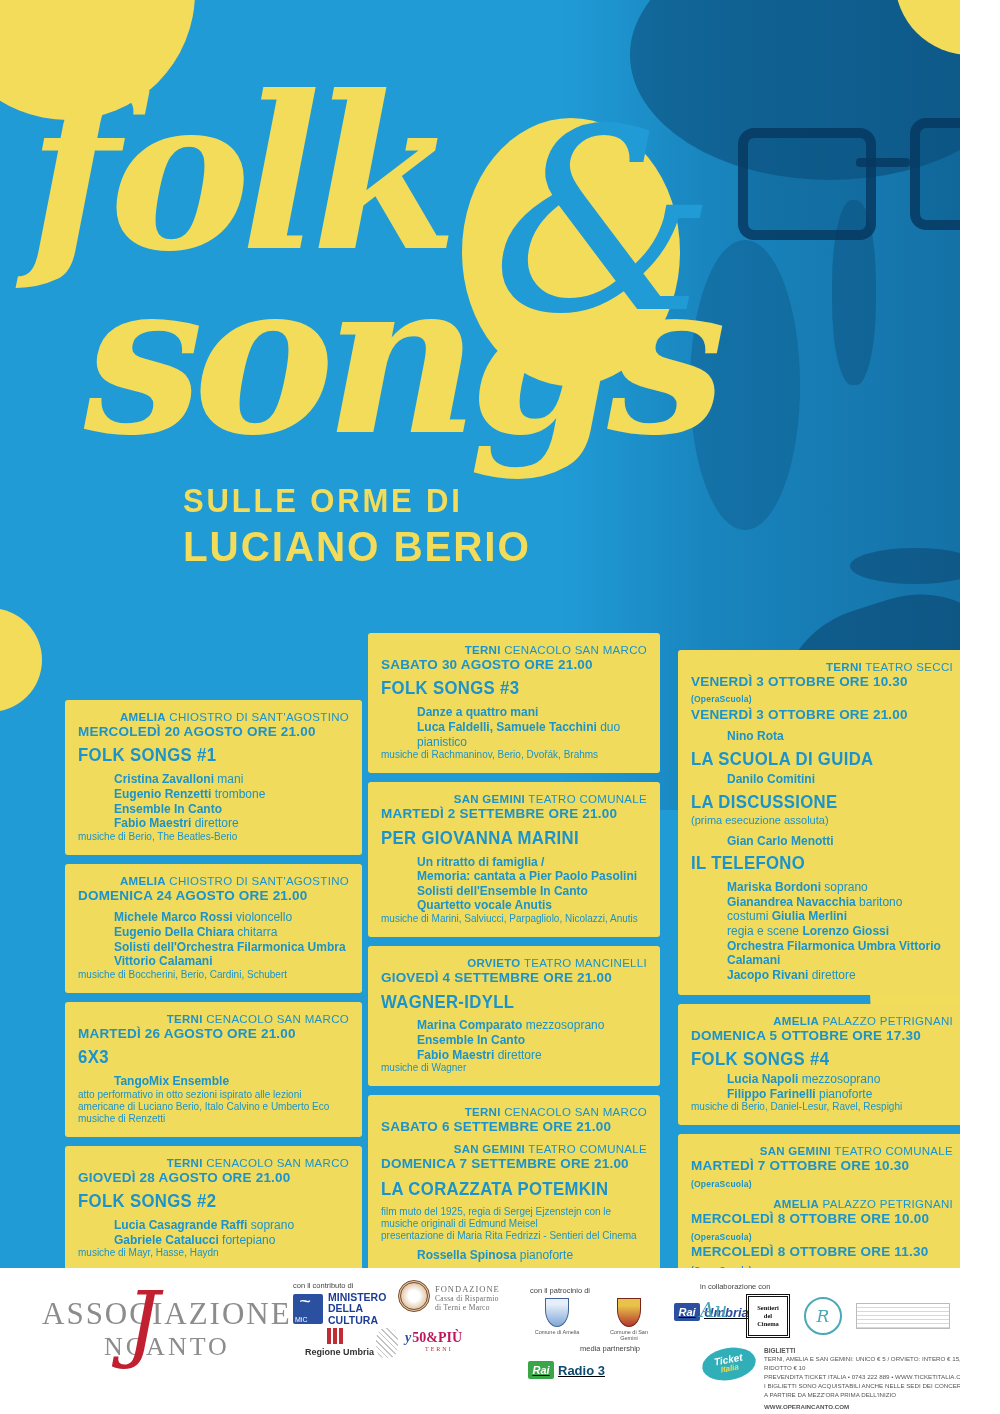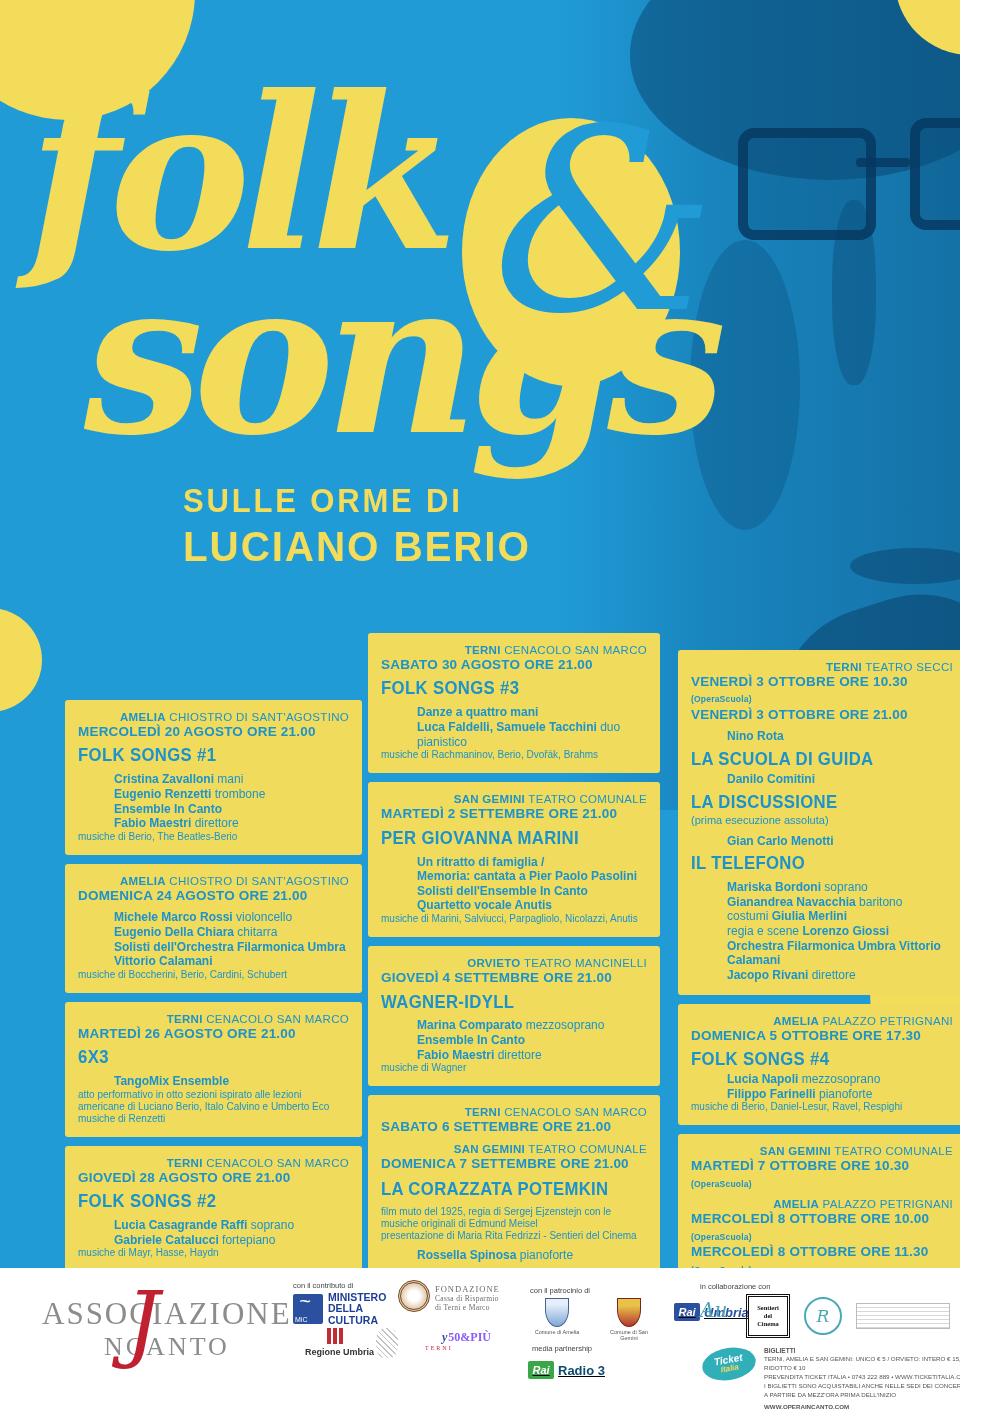--- a/index.html
+++ b/index.html
@@ -81,21 +81,21 @@
   
   .reg{position:absolute;left:296px;top:60px;width:78px;text-align:right;}
   .reg-bars{display:flex;gap:2px;justify-content:center;margin-bottom:3px;}
   .reg-bars i{display:block;width:4px;height:16px;background:#C22B33;}
   .reg-name{font-size:9px;font-weight:bold;color:#333;}
   
   .etch1{position:absolute;left:376px;top:60px;width:22px;height:30px;border-radius:40%;
       background:repeating-linear-gradient(45deg,#c4c4c4 0 1px,transparent 1px 4px);}
   
   .piu{position:absolute;left:405px;top:62px;font-family:"Liberation Serif",serif;}
-  .piu-main{font-weight:bold;font-size:12px;color:#8b5cf6;margin-left:37px;}
+  .piu-main{font-weight:bold;font-size:14px;color:#be185d;}
   .piu-main::before{content:"y";color:#2B50A0;font-style:italic;font-weight:bold;margin-right:1px;}
   .piu-sub{font-size:6px;color:#C22B33;letter-spacing:2px;margin-left:20px;}
   
   .pat-row{position:absolute;left:530px;top:30px;display:flex;gap:18px;align-items:flex-start;}
   .crest-wrap{width:54px;text-align:center;}
   .crest{width:22px;height:27px;margin:0 auto 2px;border-radius:0 0 55% 55%/0 0 65% 65%;}
   .crest-amelia{background:linear-gradient(#e6eefa 20%,#7FA8D8);border:1px solid #44628F;}
   .crest-sg{background:linear-gradient(#E9C24A 25%,#B2372E);border:1px solid #7A241E;}
   .crest-cap{font-size:5.5px;color:#555;}
   .raigroup{display:flex;gap:4px;align-items:center;margin-top:5px;text-decoration:underline;}
@@ -334,21 +334,21 @@
       <div class="crest-wrap">
         <div class="crest crest-sg"></div>
         <div class="crest-cap">Comune di San Gemini</div>
       </div>
       <div class="raigroup">
         <div class="raibox raibox-blue">Rai</div>
         <span class="rainame-blue">Umbria</span>
       </div>
     </div>
 
-    <div class="flabel" style="left:500px;top:76px;padding-left:32px;">media partnership</div>
+    <div class="flabel" style="left:548px;top:76px;padding-left:32px;">media partnership</div>
 
     <div class="media-row">
       <div class="raigroup">
         <div class="raibox raibox-green">Rai</div>
         <span class="rainame-green">Radio 3</span>
       </div>
     </div>
 
     <div class="flabel" style="left:700px;top:14px;">in collaborazione con</div>
 

